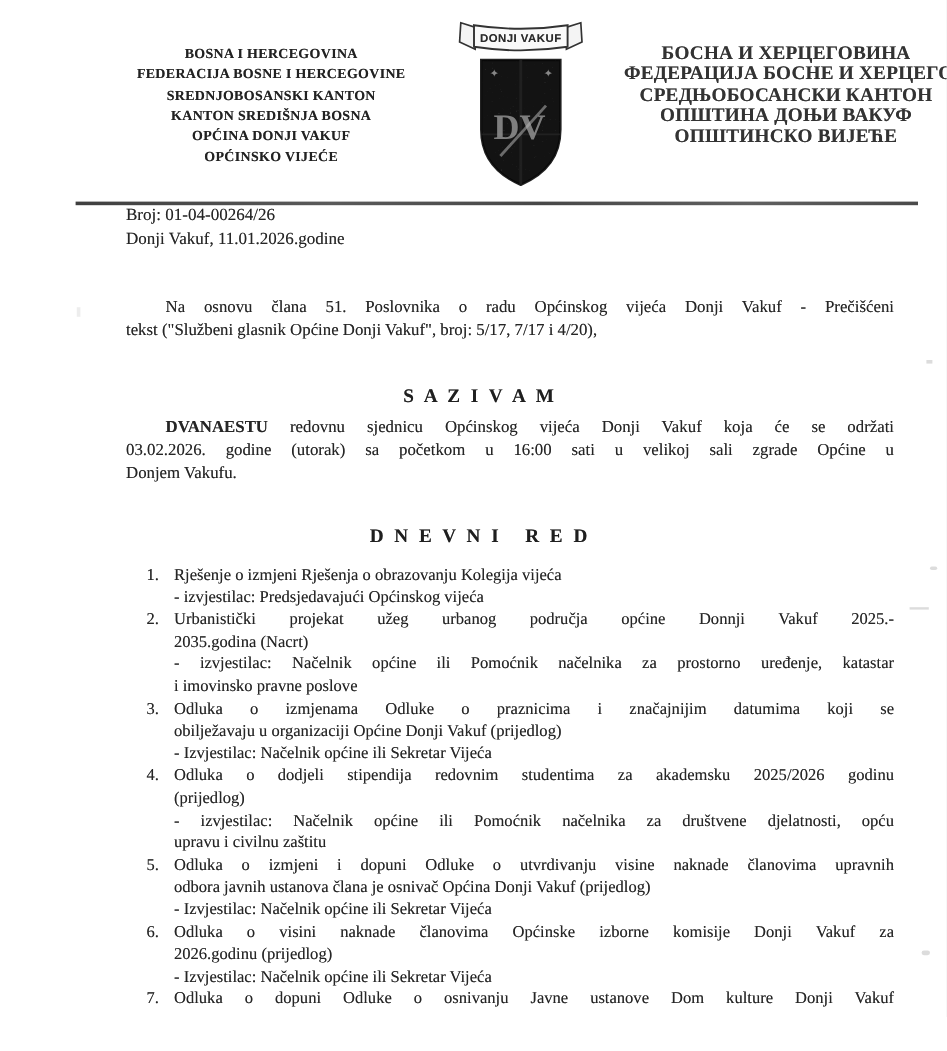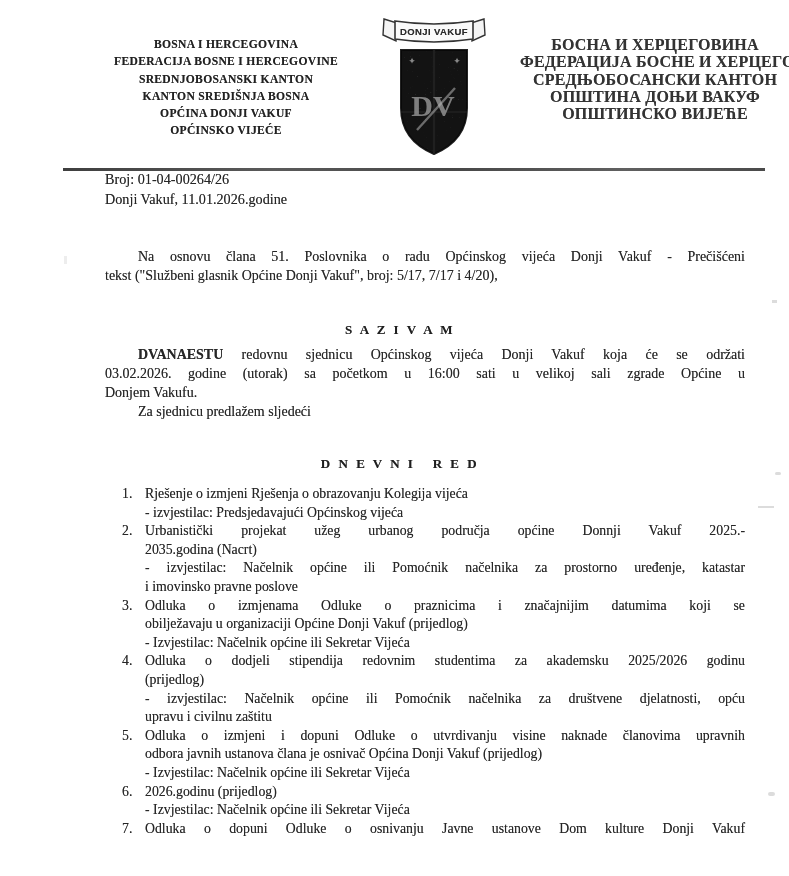--- a/index.html
+++ b/index.html
@@ -37,21 +37,21 @@
   .col{margin-left:105px;width:640px;}
   .ln{white-space:nowrap;box-sizing:border-box;width:100%;}
   .jl{text-align:justify;text-align-last:justify;}
   .indent{padding-left:33px;}
   .meta{font-size:14.2px;line-height:19.5px;}
   .para{font-size:14px;line-height:19px;}
   .p1{margin-top:38px;}
   .p2{margin-top:7px;}
   .heading{
     position:relative;left:-25px;
-    text-align:center;font-weight:bold;font-size:13px;
+    text-align:center;font-weight:bold;font-size:16px;
     white-space:pre;letter-spacing:2.5px;color:#1f1f1f;
   }
   .h-saz{margin-top:37px;}
   .h-dnr{margin-top:35px;}
   .b{font-weight:bold;}
   
   .agenda{margin-top:13px;font-size:13.8px;line-height:18.6px;}
   .li{position:relative;padding-left:40px;box-sizing:border-box;}
   .num{position:absolute;left:17px;top:0;}
   
@@ -135,21 +135,20 @@
       <div class="ln jl indent">Na osnovu člana 51. Poslovnika o radu Općinskog vijeća Donji Vakuf - Prečišćeni</div>
       <div class="ln">tekst ("Službeni glasnik Općine Donji Vakuf", broj: 5/17, 7/17 i 4/20),</div>
     </div>
 
     <div class="heading h-saz">S A Z I V A M</div>
 
     <div class="para p2">
       <div class="ln jl indent"><span class="b">DVANAESTU</span><span> redovnu sjednicu Općinskog vijeća Donji Vakuf koja će se održati</span></div>
       <div class="ln jl">03.02.2026. godine (utorak) sa početkom u 16:00 sati u velikoj sali zgrade Općine u</div>
       <div class="ln">Donjem Vakufu.</div>
-      <div class="ln indent">Za sjednicu predlažem sljedeći</div>
     </div>
 
     <div class="heading h-dnr">D N E V N I   R E D</div>
 
     <div class="agenda">
 
       <div class="li">
         <span class="num">1.</span>
         <div class="ln">Rješenje o izmjeni Rješenja o obrazovanju Kolegija vijeća</div>
         <div class="ln">- izvjestilac: Predsjedavajući Općinskog vijeća</div>
@@ -180,20 +179,21 @@
 
       <div class="li">
         <span class="num">5.</span>
         <div class="ln jl">Odluka o izmjeni i dopuni Odluke o utvrdivanju visine naknade članovima upravnih</div>
         <div class="ln">odbora javnih ustanova člana je osnivač Općina Donji Vakuf (prijedlog)</div>
         <div class="ln">- Izvjestilac: Načelnik općine ili Sekretar Vijeća</div>
       </div>
 
       <div class="li">
         <span class="num">6.</span>
+        <div class="ln jl">Odluka o visini naknade članovima Općinske izborne komisije Donji Vakuf za</div>
         <div class="ln">2026.godinu (prijedlog)</div>
         <div class="ln">- Izvjestilac: Načelnik općine ili Sekretar Vijeća</div>
       </div>
 
       <div class="li">
         <span class="num">7.</span>
         <div class="ln jl">Odluka o dopuni Odluke o osnivanju Javne ustanove Dom kulture Donji Vakuf</div>
       </div>
 
     </div>

